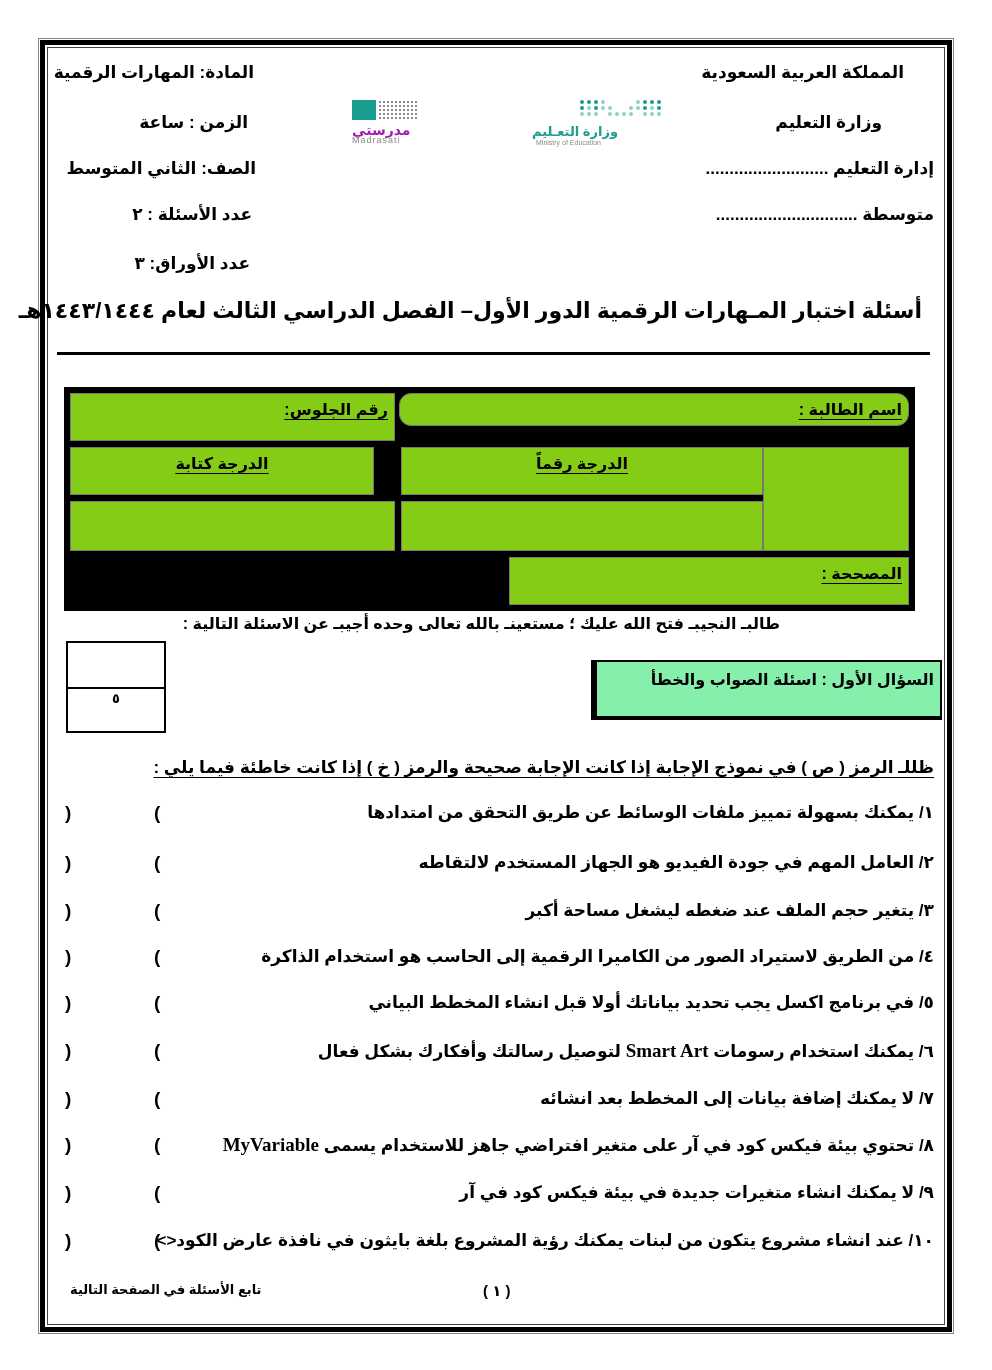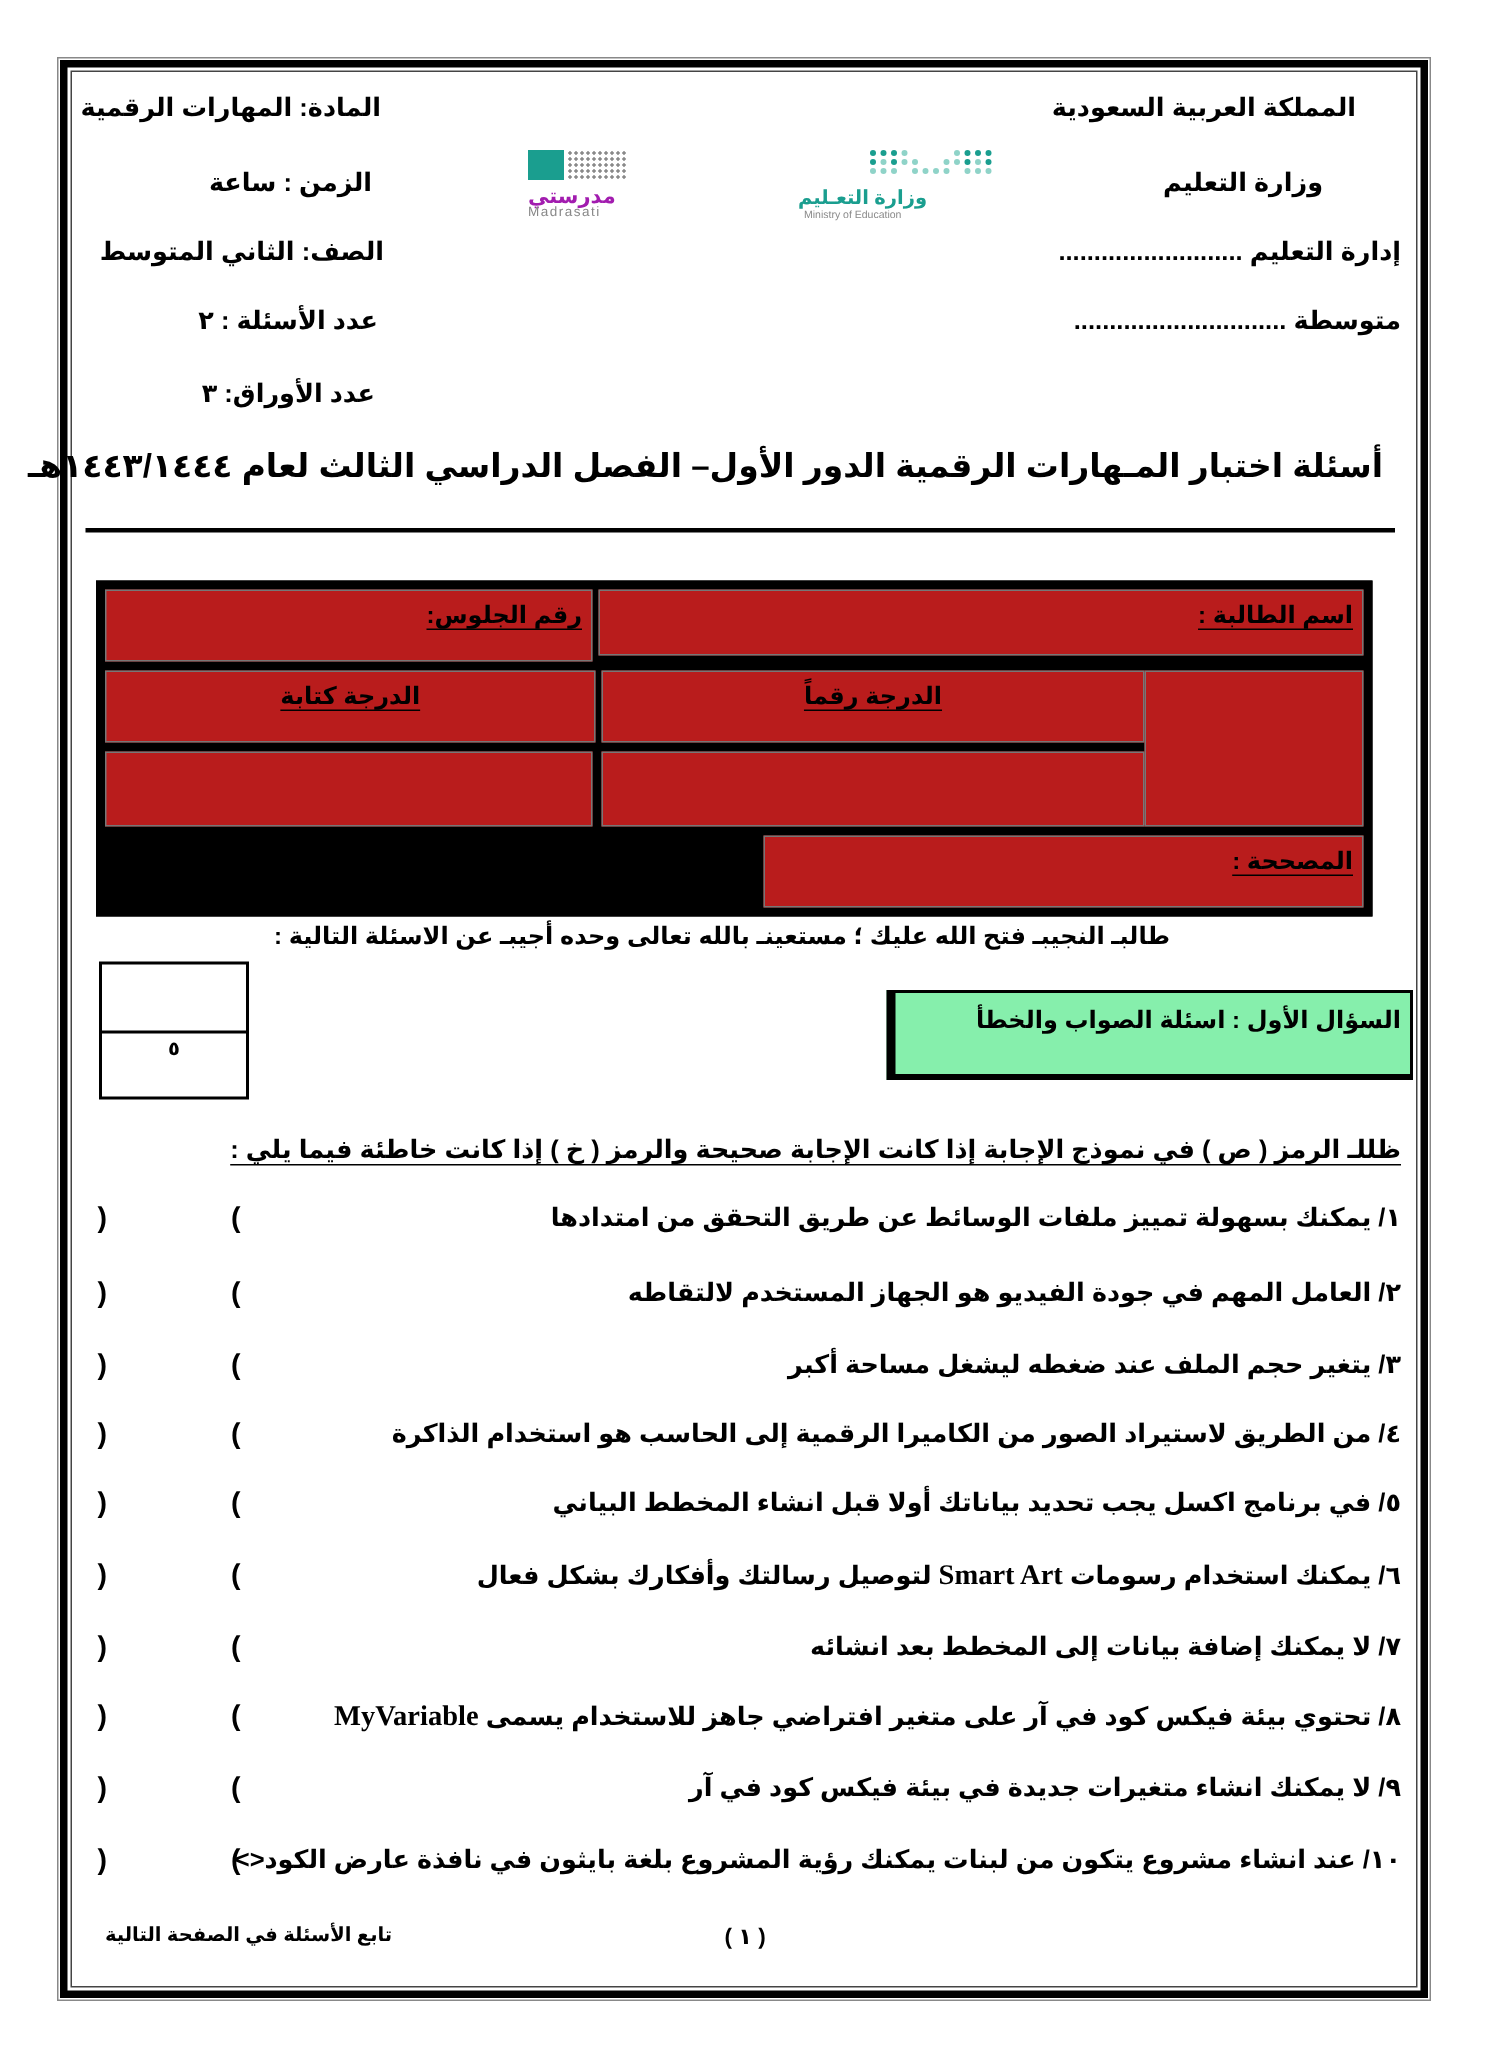--- a/index.html
+++ b/index.html
@@ -25,21 +25,21 @@
     .mad-sq { width: 24px; height: 20px; background: #1a9e8f; }
     .mad-grid { width: 40px; height: 20px; margin-left: 2px;
        background-image: radial-gradient(#8a8a8a 1px, transparent 1.2px); background-size: 4px 4px; }
     .mad-ar { font-size: 14px; color: #a21caf; font-weight: bold; margin-top: 2px; }
     .mad-en { font-size: 9px; color: #888; letter-spacing: 1px; font-weight: normal; margin-top: -3px; }
     .title { font-size: 22px; left: 60px; right: 70px; top: 298px; text-align: right; }
     .title-rule { position: absolute; left: 57px; width: 873px; top: 352px; height: 3px; background: #000; }
     
     .info-table { position: absolute; left: 64px; top: 387px; width: 851px; height: 224px;
                   border: 4px solid #000; box-sizing: border-box; background: #000; }
-    .cell { position: absolute; background: #b91c1c; box-sizing: border-box; border: 1px solid #777; }
+    .cell { position: absolute; background: #84cc16; box-sizing: border-box; border: 1px solid #777; }
     .cell-label { position: absolute; top: 6px; font-size: 16px; font-weight: bold; direction: rtl;
                   text-decoration: underline; text-underline-offset: 4px; white-space: nowrap; }
     .instr { font-size: 16px; left: 200px; right: 212px; top: 614px; text-align: center; }
     .score-box { position: absolute; left: 66px; top: 641px; width: 100px; height: 92px; border: 2px solid #000; box-sizing: border-box; }
     .score-top { position: absolute; left: 0; right: 0; top: 0; height: 44px; border-bottom: 2px solid #000; }
     .score-val { position: absolute; left: 0; right: 0; top: 48px; text-align: center; font-size: 13px; font-weight: bold; }
     .q-header { position: absolute; left: 591px; top: 660px; width: 351px; height: 60px; background: #86efac;
                 border: 2px solid #000; border-left: 6px solid #000; border-bottom: 4px solid #000; box-sizing: border-box; }
     .q-header-label { position: absolute; right: 6px; top: 8px; font-size: 16px; font-weight: bold; direction: rtl; white-space: nowrap; }
     .directive { font-size: 17px; right: 58px; top: 757px; text-decoration: underline; text-underline-offset: 4px; }
@@ -120,32 +120,32 @@
   </div>
   <div class="mad-ar">مدرستي</div>
   <div class="mad-en">Madrasati</div>
 </div>
 
 <div class="abs title">أسئلة اختبار المـهارات الرقمية الدور الأول– الفصل الدراسي الثالث لعام ١٤٤٣/١٤٤٤هـ</div>
 <div class="title-rule"></div>
 
 <div class="info-table">
 
-  <div class="cell" style="right:2px; top:2px; width:510px; height:44px;">
+  <div class="cell" style="right:2px; top:2px; width:510px; height:33px;border-radius:12px;">
     <span class="cell-label" style="right:6px;">اسم الطالبة :</span>
   </div>
   <div class="cell" style="left:2px; top:2px; width:325px; height:48px;">
     <span class="cell-label" style="right:6px;">رقم الجلوس:</span>
   </div>
 
   <div class="cell" style="right:2px; top:56px; width:146px; height:104px;"></div>
   <div class="cell" style="left:333px; top:56px; width:362px; height:48px;">
     <span class="cell-label" style="left:0; right:0; text-align:center;">الدرجة رقماً</span>
   </div>
-  <div class="cell" style="left:2px; top:56px; width:327px; height:48px;padding-left:24px;">
+  <div class="cell" style="left:2px; top:56px; width:304px; height:48px;padding-left:24px;">
     <span class="cell-label" style="left:0; right:0; text-align:center;">الدرجة كتابة</span>
   </div>
   <div class="cell" style="left:333px; top:110px; width:362px; height:50px;"></div>
   <div class="cell" style="left:2px; top:110px; width:325px; height:50px;"></div>
 
   <div class="cell" style="right:2px; top:166px; width:400px; height:48px;">
     <span class="cell-label" style="right:6px;">المصححة :</span>
   </div>
 </div>
 

